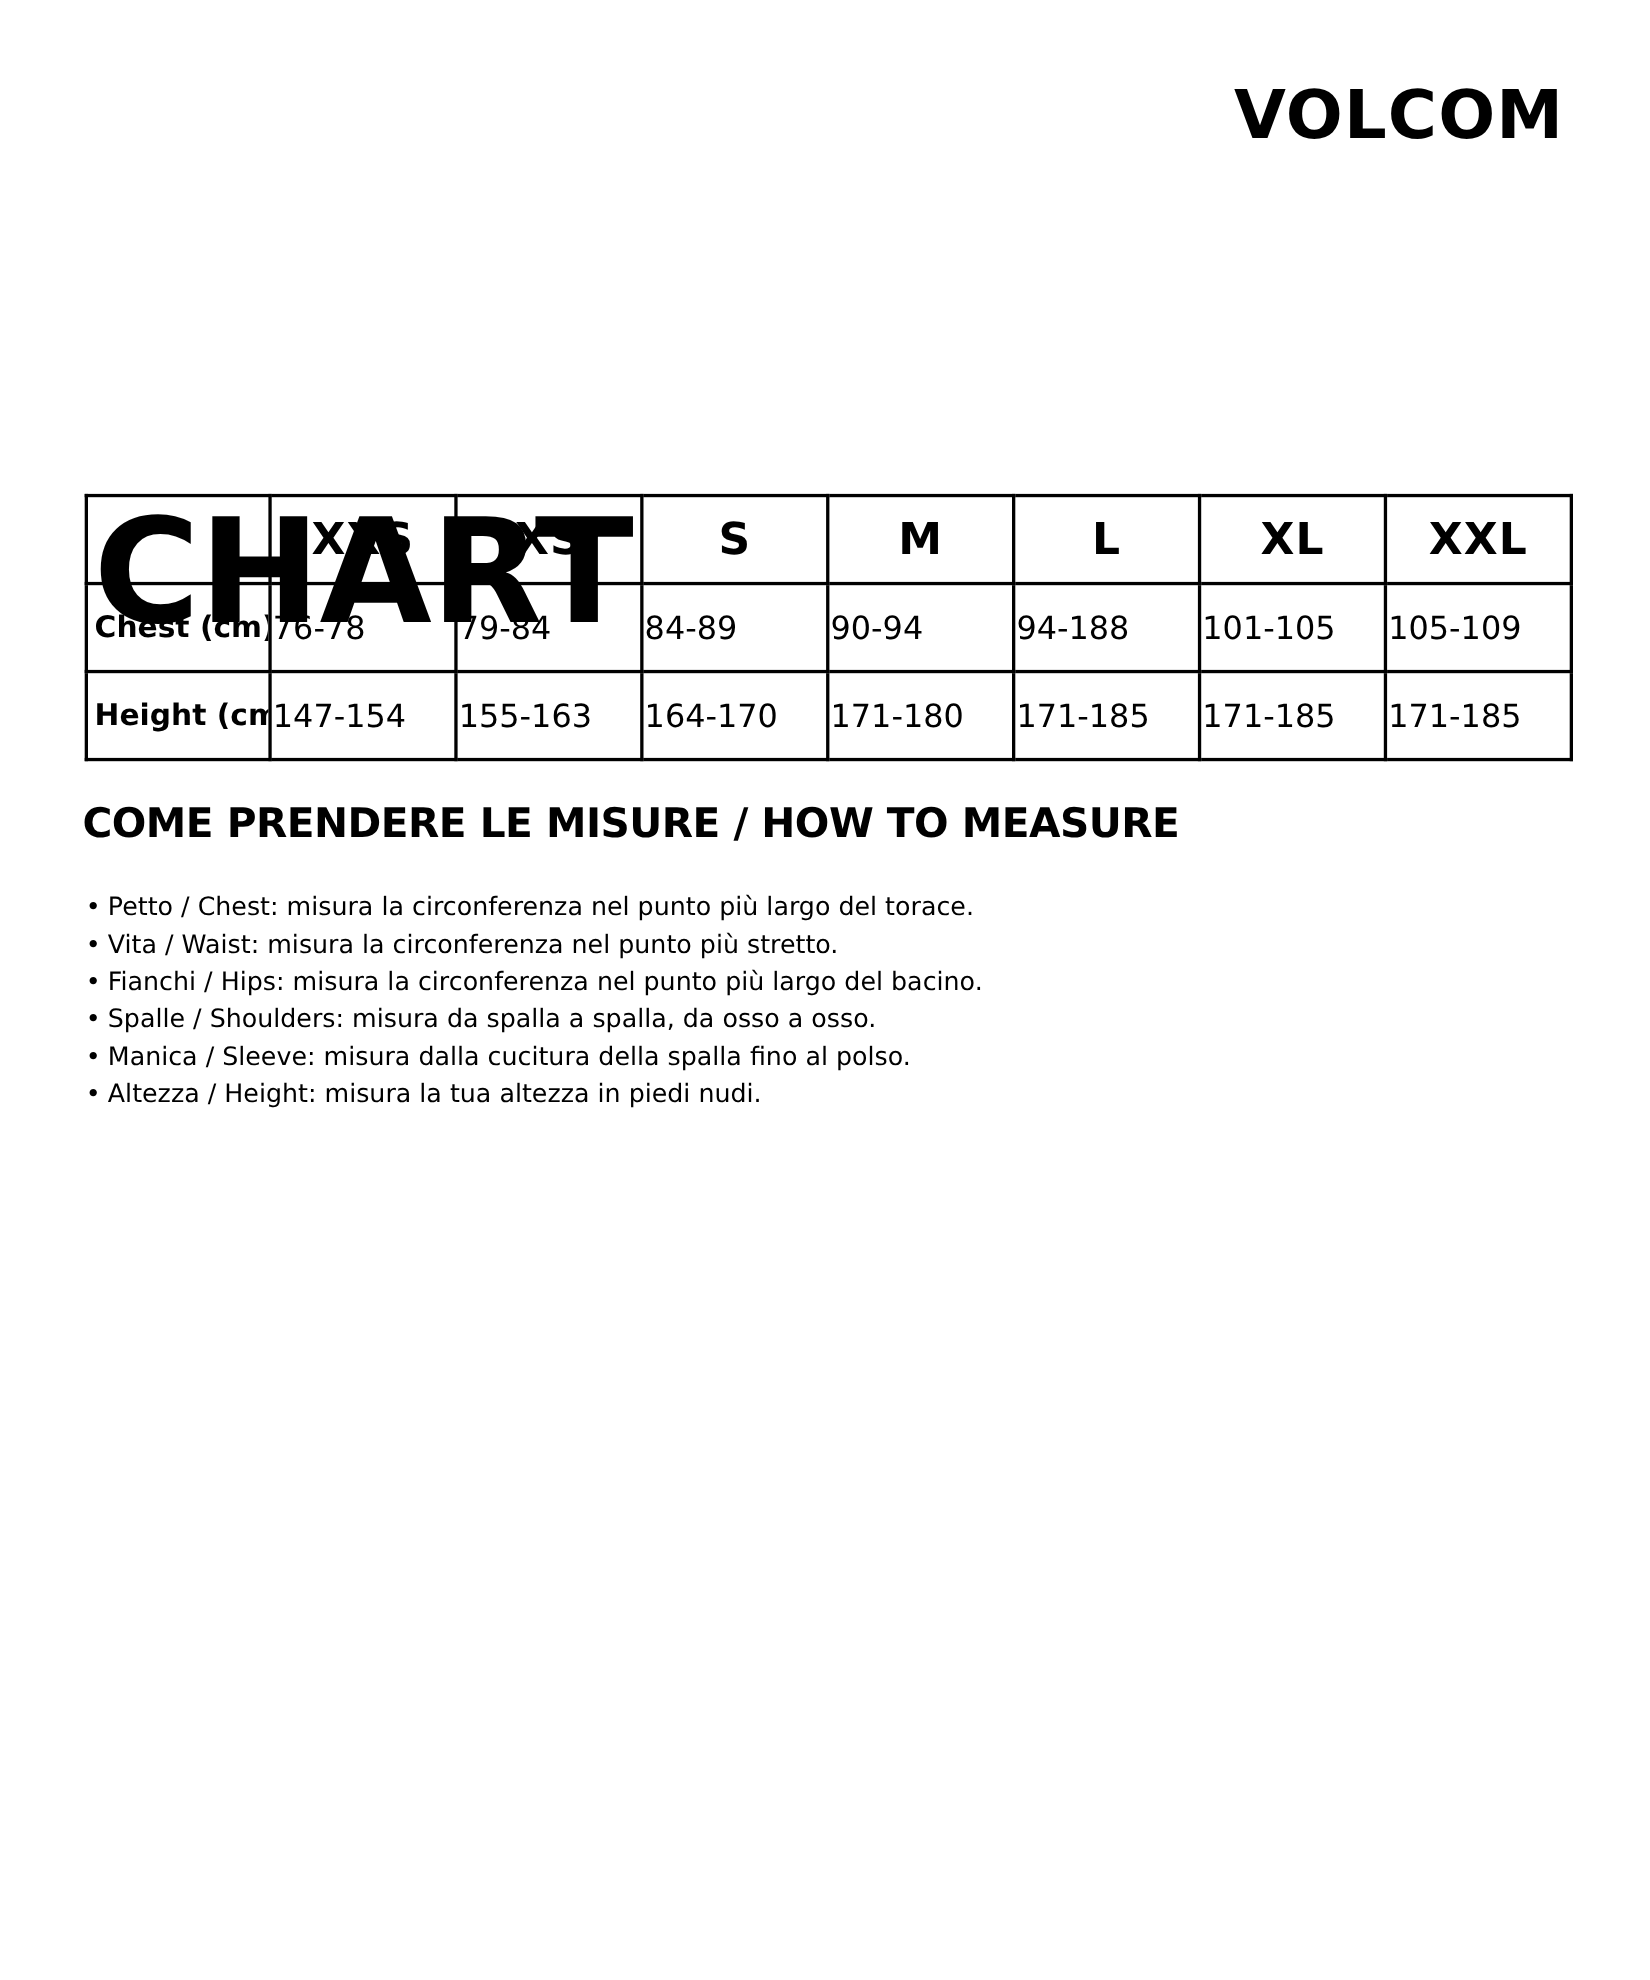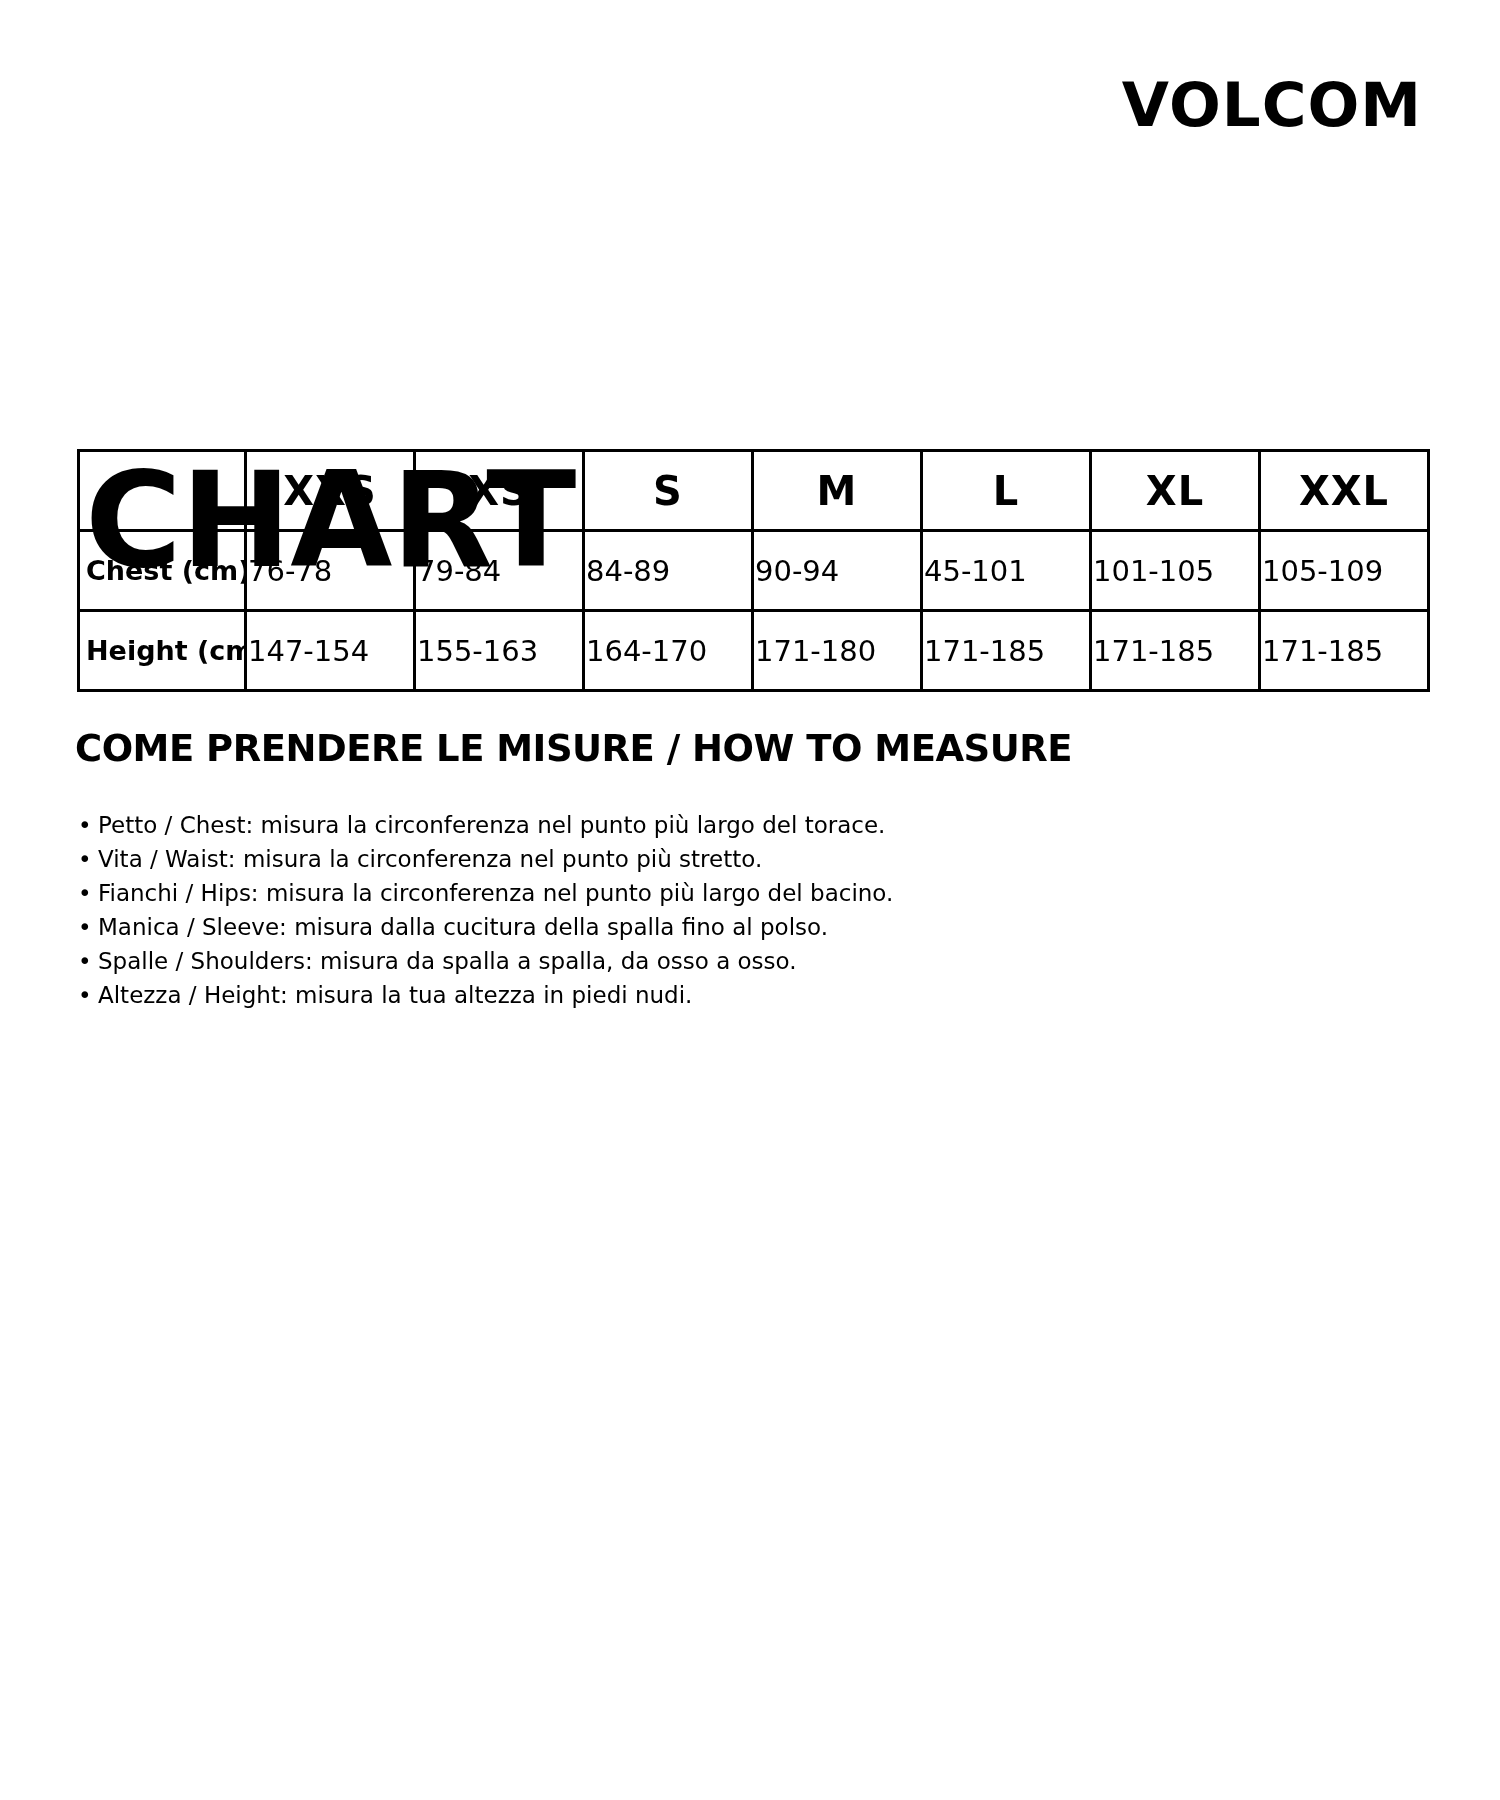--- a/index.html
+++ b/index.html
@@ -138,21 +138,21 @@
         <th class="size-col">XXL</th>
       </tr>
     </thead>
     <tbody>
       <tr>
         <td class="row-label">Chest (cm)</td>
         <td class="cell-value">76-78</td>
         <td class="cell-value">79-84</td>
         <td class="cell-value">84-89</td>
         <td class="cell-value">90-94</td>
-        <td class="cell-value">45-101</td>
+        <td class="cell-value">94-188</td>
         <td class="cell-value">101-105</td>
         <td class="cell-value">105-109</td>
       </tr>
       <tr>
         <td class="row-label">Height (cm)</td>
         <td class="cell-value">147-154</td>
         <td class="cell-value">155-163</td>
         <td class="cell-value">164-170</td>
         <td class="cell-value">171-180</td>
         <td class="cell-value">171-185</td>
@@ -168,23 +168,23 @@
     <li>
       <span class="bullet">•</span><span>Petto / Chest: misura la circonferenza nel punto più largo del torace.</span>
     </li>
     <li>
       <span class="bullet">•</span><span>Vita / Waist: misura la circonferenza nel punto più stretto.</span>
     </li>
     <li>
       <span class="bullet">•</span><span>Fianchi / Hips: misura la circonferenza nel punto più largo del bacino.</span>
     </li>
     <li>
-      <span class="bullet">•</span><span>Manica / Sleeve: misura dalla cucitura della spalla fino al polso.</span>
+      <span class="bullet">•</span><span>Spalle / Shoulders: misura da spalla a spalla, da osso a osso.</span>
     </li>
     <li>
-      <span class="bullet">•</span><span>Spalle / Shoulders: misura da spalla a spalla, da osso a osso.</span>
+      <span class="bullet">•</span><span>Manica / Sleeve: misura dalla cucitura della spalla fino al polso.</span>
     </li>
     <li>
       <span class="bullet">•</span><span>Altezza / Height: misura la tua altezza in piedi nudi.</span>
     </li>
   </ul>
 
 </div>
 
 </body></html>

